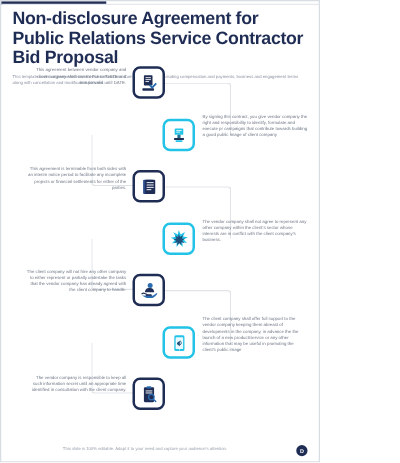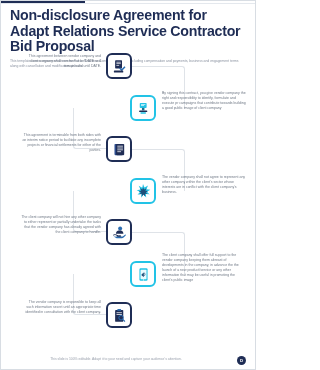--- a/index.html
+++ b/index.html
@@ -138,21 +138,21 @@
 </style>
 </head>
 <body>
 
 <div id="slide">
 
   <div class="top-bar"></div>
   <div class="top-rule"></div>
 
   <div class="header">
-    <h1 class="title">Non-disclosure Agreement for Adapt Relations Service Contractor Bid Proposal</h1>
+    <h1 class="title">Non-disclosure Agreement for Public Relations Service Contractor Bid Proposal</h1>
     <p class="subtitle">This template covers agreement terms for Public Relations Campaign Proposal including compensation and payments, business and engagement terms along with cancellation and modification policies.</p>
   </div>
 
   <div class="flow">
 
     <div class="connector" style="left:131px; top:13px; width:53px; height:42px; border-top-width:1px; border-right-width:1px; border-top-right-radius:3px;"></div>
     <div class="connector" style="left:72px; top:55px; width:57px; height:41px; border-bottom-width:1px; border-left-width:1px; border-bottom-left-radius:3px;"></div>
     <div class="connector" style="left:131px; top:96px; width:53px; height:42px; border-top-width:1px; border-right-width:1px; border-top-right-radius:3px;"></div>
     <div class="connector" style="left:72px; top:138px; width:57px; height:41px; border-bottom-width:1px; border-left-width:1px; border-bottom-left-radius:3px;"></div>
     <div class="connector" style="left:131px; top:179px; width:53px; height:42px; border-top-width:1px; border-right-width:1px; border-top-right-radius:3px;"></div>

